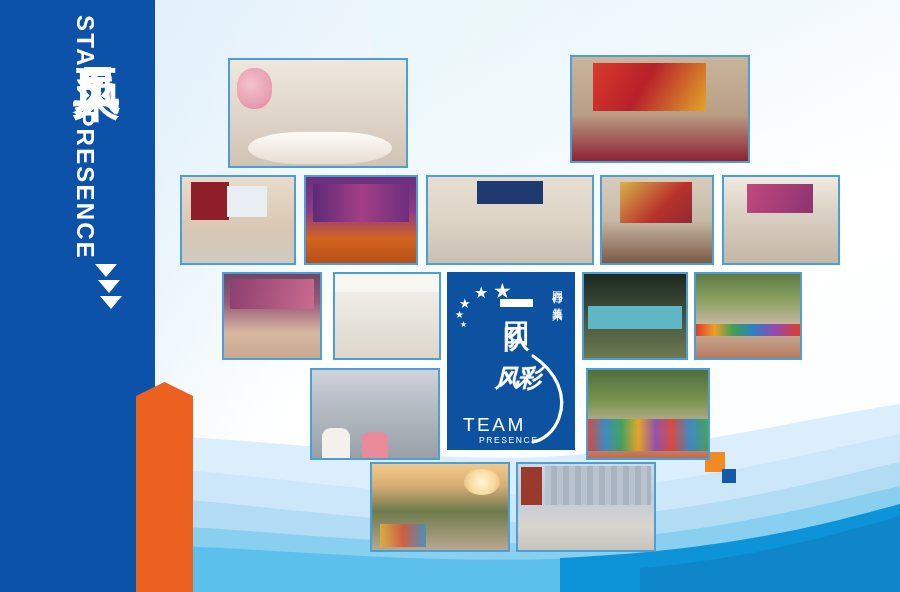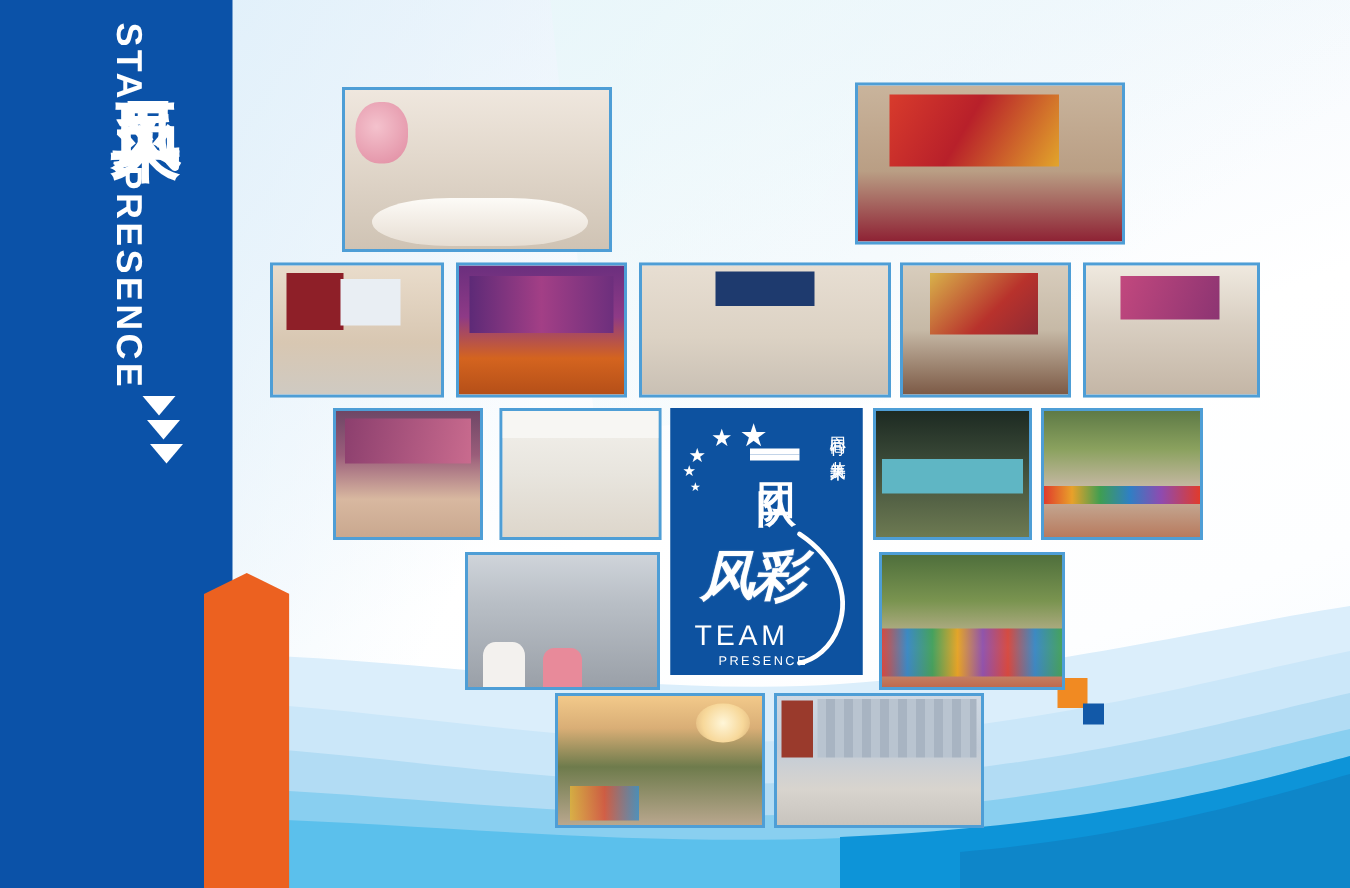--- a/index.html
+++ b/index.html
@@ -104,24 +104,25 @@
   }
   .tuandui span{display:inline-block;border:2px solid #fff;padding:0 1px;}
   .slogan{
     position:absolute;right:7px;top:8px;
     writing-mode:vertical-rl;text-orientation:upright;
     font-size:10.5px;line-height:1.55;letter-spacing:1px;
     font-family:"DejaVu Sans","Liberation Sans",sans-serif;
   }
   .brush{
     position:absolute;left:18px;top:92px;width:100px;height:58px;
-    font-size:36px;font-weight:bold;font-style:italic;line-height:1;
+    font-size:24px;font-weight:bold;font-style:italic;line-height:1;
     font-family:Liberation Serif, serif;
     letter-spacing:-2px;color:#fff;
     text-shadow:0 0 1px rgba(255,255,255,.6);
+    text-align:center;
   }
   .swoosh{position:absolute;right:4px;top:78px;width:42px;height:92px;}
   .team-en{
     position:absolute;left:14px;top:140px;font-size:19px;letter-spacing:2.5px;
     font-weight:normal;color:#fff;
   }
   .presence-en{
     position:absolute;left:30px;top:161px;font-size:8.5px;letter-spacing:1.6px;color:#fff;
   }
 </style>

